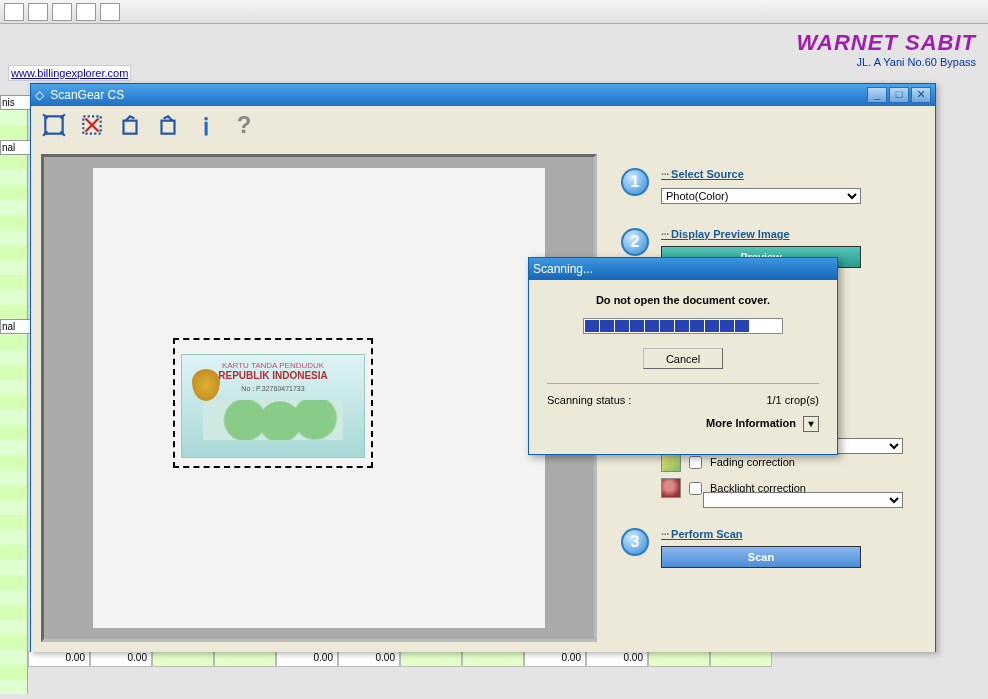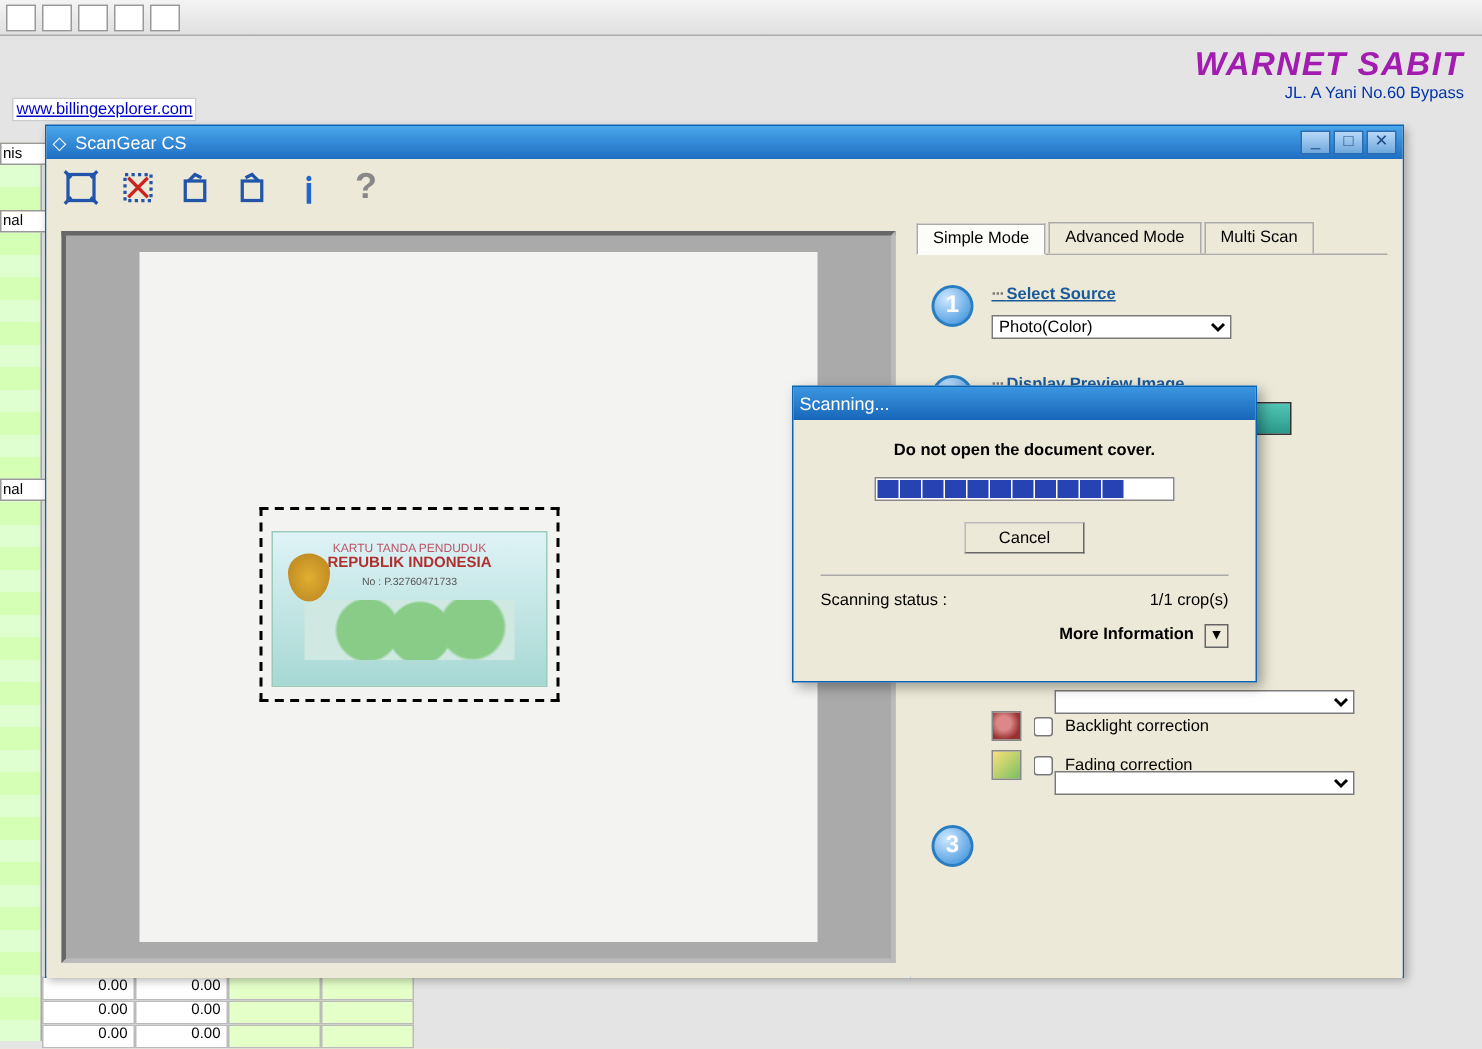--- a/index.html
+++ b/index.html
@@ -11,21 +11,21 @@
 .brand { position:absolute; top:30px; right:12px; text-align:right; }
 .brand .t { font-size:22px; font-weight:bold; color:#a21caf; font-style:italic; letter-spacing:1px;}
 .brand .s { font-size:11px; color:#0033aa; }
 
 .url { position:absolute; top:65px; left:8px; font-size:11px; color:#0000cc; text-decoration:underline; background:#fff; padding:1px 2px; border:1px solid #ccc;}
 
 .side-stripe { position:absolute; left:0; top:95px; width:28px; height:599px; background: repeating-linear-gradient(to bottom, #d4ffb4 0 15px, #e0ffd0 15px 30px); border-right:1px solid #aaa;}
 .side-label { position:absolute; left:0px; width:48px; font-size:10px; background:#ffffff; border:1px solid #999; padding:1px;}
 .sl1{top:95px;} .sl2{top:140px;} .sl3{top:319px;}
 
-.bottom-grid { position:absolute; left:28px; bottom:0; height:48px; width:600px; display:flex; flex-direction:column; font-size:10px;}
+.bottom-grid { position:absolute; left:28px; bottom:0; height:48px; width:600px; display:flex; font-size:10px;}
 .bottom-grid .row { display:flex; height:16px; }
 .bottom-grid .cell { width:62px; border:1px solid #bbb; text-align:right; padding-right:4px; background:#fff;}
 .bottom-grid .cell.g { background:#e5ffc9; }
 
 
 .win { position:absolute; left:30px; top:83px; width:906px; height:569px; border:1px solid #0a63b5; background:#ece9d8; box-shadow:2px 2px 6px rgba(0,0,0,.3);}
 .titlebar { height:22px; background:linear-gradient(#4ba6ea,#1e6fc3); display:flex; align-items:center; padding:0 4px; color:#fff; font-size:12px; justify-content:space-between;}
 .titlebar .left { display:flex; align-items:center; gap:6px;}
 .titlebar .tb-ctl { width:20px; height:16px; background:linear-gradient(#b8d8f8,#6fa8dc); border:1px solid #2a6db3; font-size:11px; text-align:center; line-height:13px; color:#204a87; cursor:pointer;}
 
@@ -48,21 +48,21 @@
 .tabs { height:22px; display:flex; border-bottom:1px solid #aaa;}
 .tab { padding:3px 10px; font-size:11px; border:1px solid #aaa; border-bottom:none; background:#ece9d8; margin-right:2px; cursor:pointer;}
 .tab.active { background:#fcfcf9; border-bottom:1px solid #fcfcf9; position:relative; top:1px;}
 .panel { background:#ece9d8; padding:20px 10px 10px 10px; height:480px; position:relative;}
 
 .step { display:flex; gap:12px; margin-bottom:24px; }
 .num { width:28px; height:28px; border-radius:50%; background:radial-gradient(circle at 35% 30%, #cfe8ff, #2e8ad8); border:2px solid #2a7dc0; color:#fff; font-weight:bold; font-size:16px; text-align:center; line-height:24px; flex-shrink:0;}
 .step-body { flex:1; }
 .step-title { font-size:11px; font-weight:bold; color:#1a5a99; margin-bottom:6px;text-decoration:underline; }
 .step-title::before { content:"··· "; letter-spacing:-1px; color:#777;}
-select.src { width:160px; font-size:11px; border:1px solid #7a7a7a; background:#fff;}
+select.src { width:200px; font-size:11px; border:1px solid #7a7a7a; background:#fff;}
 .action-btn { width:200px; height:22px; border:1px solid #333; font-size:11px; font-weight:bold; cursor:pointer;}
 .preview-btn { background:linear-gradient(#52c6b8,#2a9a8a); color:#fff;}
 .scan-btn { background:linear-gradient(#8cb8f0,#4d8dd6); color:#fff;}
 
 .img-correct { margin-left:40px; }
 .corr-row { display:flex; align-items:center; gap:8px; font-size:11px; margin-bottom:6px;}
 .corr-ico { width:20px; height:20px; border:1px solid #888; display:inline-block;}
 .ico-fade { background:linear-gradient(135deg,#f9e27a,#7abf60);}
 .ico-back { background:radial-gradient(circle at 40% 40%, #d88 30%, #933 70%);}
 input[type=checkbox]{width:13px;height:13px;}
@@ -180,25 +180,20 @@
             <div class="line1">KARTU TANDA PENDUDUK</div>
             <div class="line2">REPUBLIK INDONESIA</div>
             <div class="np">No : P.32760471733</div>
             <div class="map"></div>
           </div>
         </div>
       </div>
     </div>
 
     <div class="right-pane">
-      <div class="tabs">
-        <div class="tab active">Simple Mode</div>
-        <div class="tab">Advanced Mode</div>
-        <div class="tab">Multi Scan</div>
-      </div>
       <div class="panel">
 
         <div class="step">
           <div class="num">1</div>
           <div class="step-body">
             <div class="step-title">Select Source</div>
             <select class="src">
               <option>Photo(Color)</option>
             </select>
           </div>
@@ -212,33 +207,37 @@
           </div>
         </div>
 
         <select class="hidden-select hs1"><option></option></select>
         <select class="hidden-select hs2"><option></option></select>
 
         <div style="height:160px;"></div>
 
         <div class="img-correct">
           <div class="corr-row">
+            <span class="corr-ico ico-fade"></span>
+            <input type="checkbox" style="">
+            <span>Fading correction</span>
+          </div>
+          <div class="corr-row">
             <span class="corr-ico ico-back"></span>
             <input type="checkbox" style="">
             <span>Backlight correction</span>
           </div>
-          <div class="corr-row">
-            <span class="corr-ico ico-fade"></span>
-            <input type="checkbox" style="">
-            <span>Fading correction</span>
-          </div>
         </div>
 
         <div class="step" style="margin-top:30px;">
           <div class="num">3</div>
+          <div class="step-body">
+            <div class="step-title">Perform Scan</div>
+            <button class="action-btn scan-btn">Scan</button>
+          </div>
         </div>
 
       </div>
     </div>
   </div>
 </div>
 
 <div class="dlg">
   <div class="titlebar">
     <div class="left">

